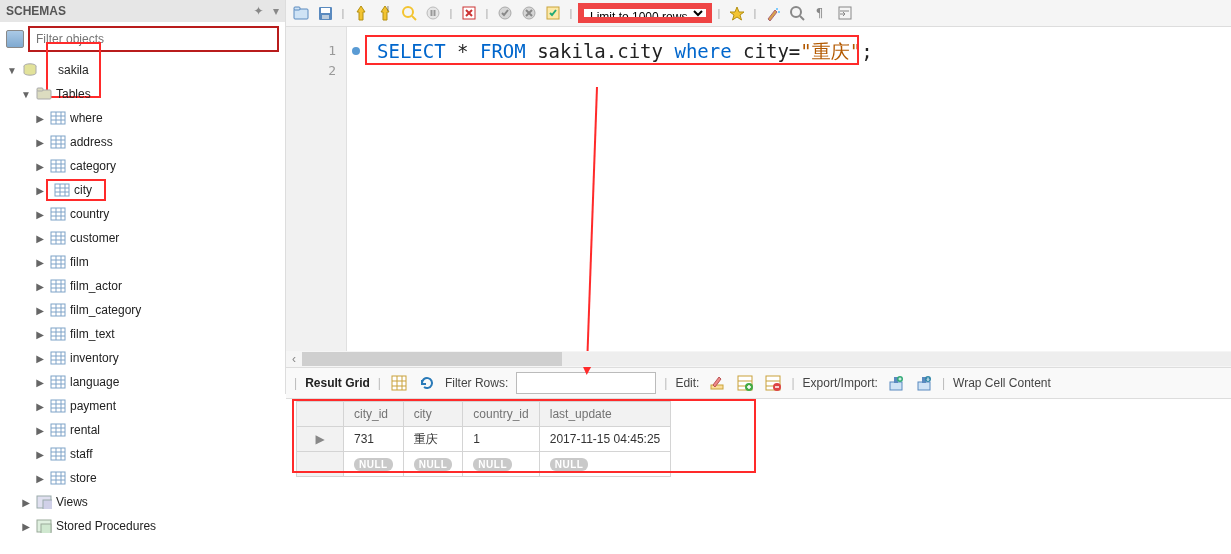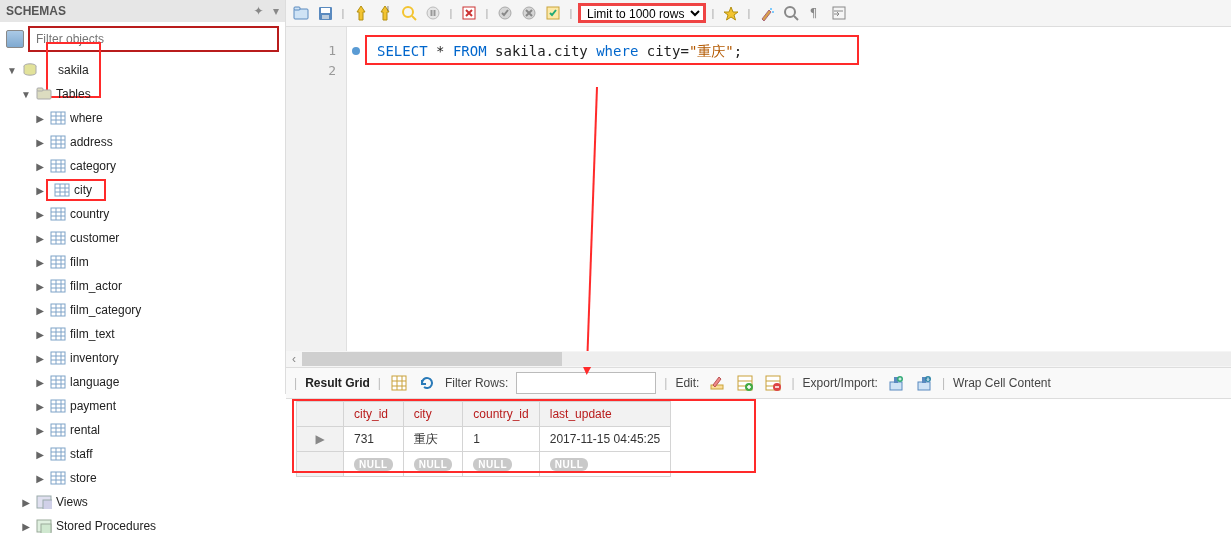--- a/index.html
+++ b/index.html
@@ -98,21 +98,21 @@
   .toolbar .btn {
     width: 22px; height: 22px;
     display: inline-flex; align-items: center; justify-content: center;
     cursor: pointer;
     border-radius: 2px;
   }
   .toolbar .sep {
     width: 6px; text-align: center; color: #aaa; font-size: 11px; margin: 0 2px;
   }
   .toolbar select {
-    height: 20px; font-size: 12px; border: 3px solid #ef4444; background: #fff;
+    height: 20px; font-size: 12px; border: 6px solid #ef4444; background: #fff;
     padding: 0 2px;
   }
 
   .editor {
     position: relative;
     background: #fff;
     height: 340px;
     display: flex;
   }
   .gutter {
@@ -134,21 +134,21 @@
     content: "";
     position: absolute;
     right: -14px; top: 50%; transform: translateY(-50%);
     width: 8px; height: 8px; border-radius: 50%;
     background: #5a9bd4;
   }
   .code-area {
     flex: 1;
     padding: 14px 0 0 30px;
     font-family: Consolas, monospace;
-    font-size: 14px;
+    font-size: 19px;
     position: relative;
   }
   .code-line { height: 20px; line-height: 20px; white-space: pre;}
   .kw { color: #0066cc; }
   .txt { color: #222; }
   .str { color: #b35900; }
   .sql-red {
     position: absolute;
     left: 18px; top: 8px;
     width: 490px; height: 26px;
@@ -216,21 +216,21 @@
   table.result th, table.result td {
     border: 1px solid #d4d4d4;
     padding: 3px 10px;
     text-align: left;
     background: #fff;
     height: 18px;
   }
   table.result th {
     background: #f2f2f2;
     font-weight: normal;
-    color: #b91c1c;
+    color: #737373;
   }
   table.result .rownum {
     width: 26px; background: #f2f2f2;
   }
   .nullcell {
     display: inline-block;
     background: #c9c9c9;
     color: #fff;
     font-size: 10px;
     padding: 1px 5px;

